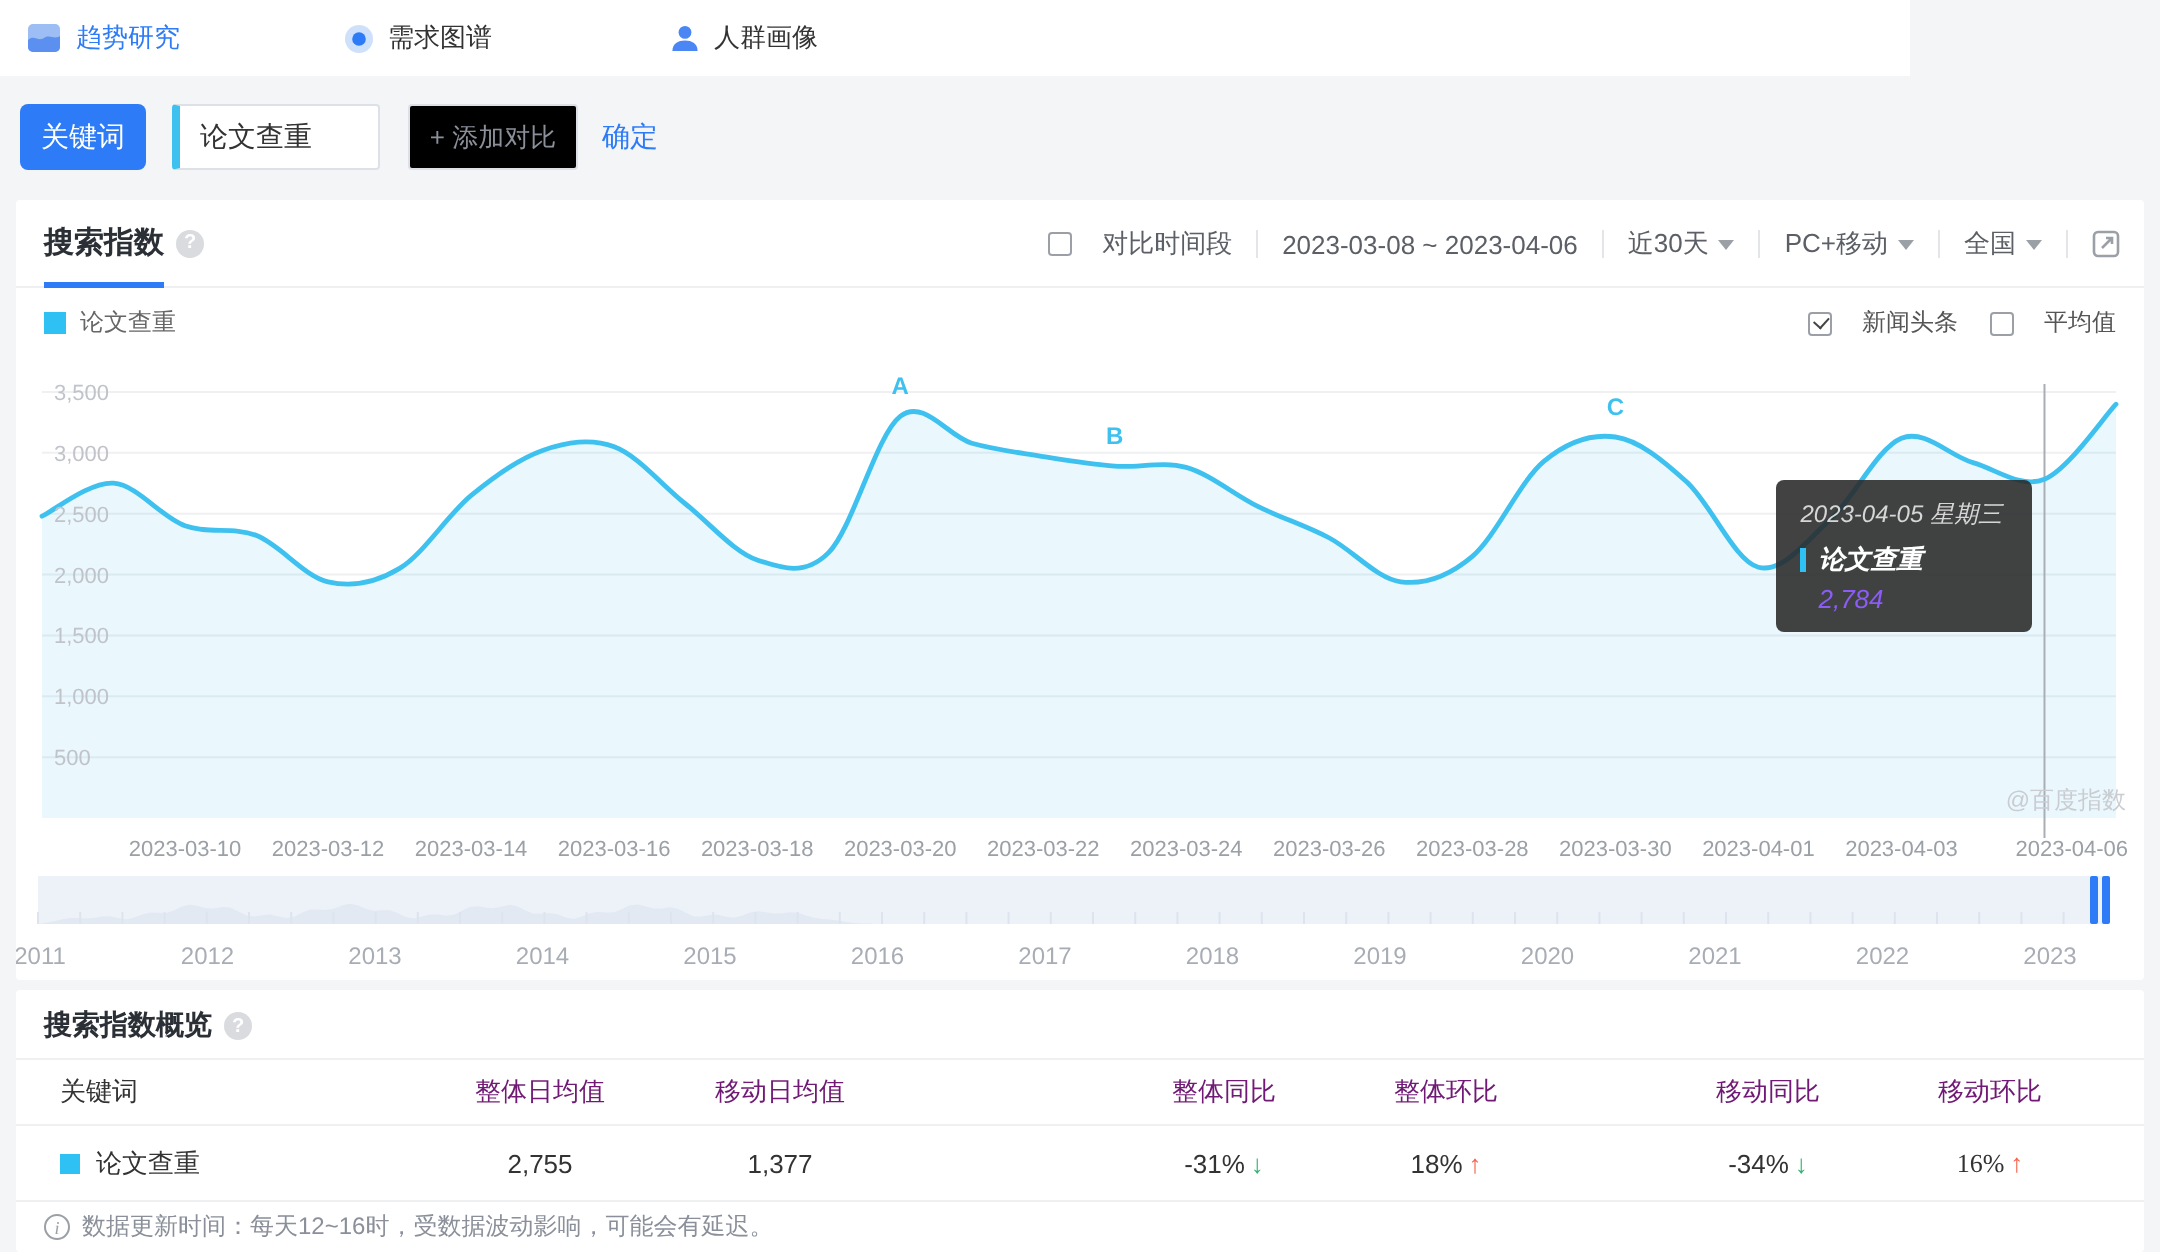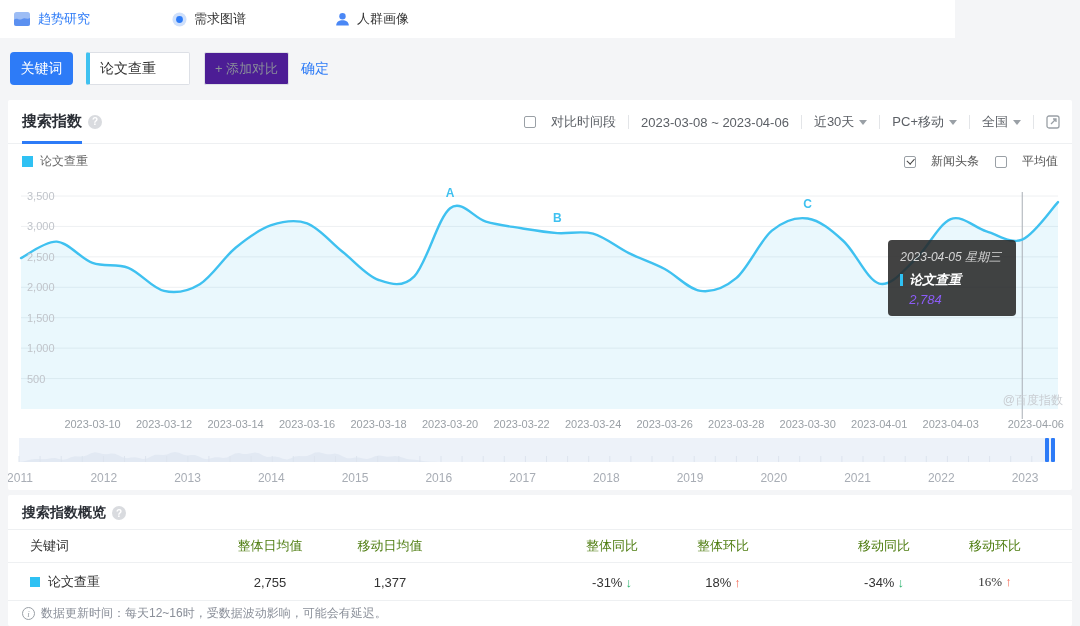--- a/index.html
+++ b/index.html
@@ -11,21 +11,21 @@
   .navbar { position:absolute; left:0; top:0; width:955px; height:38px; background:#ffffff; }
   .nav-item { position:absolute; top:0; height:38px; display:flex; align-items:center; gap:7px; font-size:13px; color:#333; cursor:pointer; }
   .nav-item.active { color:#2d7bf7; }
   .nav-item svg { display:block; }
 
   
   .filterbar { position:absolute; left:0; top:38px; width:1080px; height:62px; }
   .kw-btn { position:absolute; left:10px; top:14px; width:63px; height:33px; background:#2d7bf7; color:#fff; font-size:14px; border:none; border-radius:4px; cursor:pointer; }
   .kw-input-wrap { position:absolute; left:86px; top:14px; width:104px; height:33px; background:#fff; border:1px solid #dde0e6; border-left:4px solid #3fc1f0; border-radius:2px; display:flex; align-items:center; }
   .kw-input { border:none; outline:none; width:90px; margin-left:10px; font-size:14px; color:#333; background:transparent; font-family:inherit; }
-  .add-btn { position:absolute; left:204px; top:14px; width:85px; height:33px; background:#4c1d95; border:1px solid #dde0e6; border-radius:2px; color:#8a8f99; font-size:13px; cursor:pointer; }
+  .add-btn { position:absolute; left:204px; top:14px; width:85px; height:33px; background:#000000; border:1px solid #dde0e6; border-radius:2px; color:#8a8f99; font-size:13px; cursor:pointer; }
   .confirm-link { position:absolute; left:301px; top:22px; font-size:14px; color:#2d7bf7; cursor:pointer; }
 
   
   .card { position:absolute; background:#fff; border-radius:2px; }
   #card-trend { left:8px; top:100px; width:1064px; height:390px; }
   #card-overview { left:8px; top:495px; width:1064px; height:131px; }
 
   
   .panel-head { position:absolute; left:0; top:0; width:1064px; height:44px; border-bottom:1px solid #eef0f2; }
   .panel-tab { position:absolute; left:14px; top:12px; font-size:15px; font-weight:700; color:#2b2f36; display:flex; align-items:center; gap:6px; cursor:pointer; }
@@ -58,21 +58,21 @@
   .tt-kw { display:flex; align-items:center; gap:6px; margin-bottom:3px; }
   .tt-kw-bar { width:3px; height:12px; background:#2fc1f3; }
   .tt-kw-name { font-size:13px; font-weight:700; color:#fff; }
   .tt-val { font-size:13px; color:#8b5cf6; margin-left:9px; }
 
   
   .ov-title { position:absolute; left:14px; top:9px; font-size:14px; font-weight:700; color:#2b2f36; display:flex; align-items:center; gap:6px; }
   .ov-table-head { position:absolute; left:0; top:34px; width:1064px; height:34px; border-top:1px solid #eef0f2; border-bottom:1px solid #eef0f2; }
   .ov-table-row { position:absolute; left:0; top:68px; width:1064px; height:38px; border-bottom:1px solid #eef0f2; }
   .cell { position:absolute; top:50%; transform:translate(-50%,-50%); font-size:13px; white-space:nowrap; }
-  .cell.head { color:#4d7c0f; }
+  .cell.head { color:#701a75; }
   .cell.val { color:#333; }
   .cell.first { left:22px; transform:translate(0,-50%); display:flex; align-items:center; gap:8px; color:#333; }
   .arrow-up { color:#f5654f; font-weight:700; margin-left:3px; }
   .arrow-down { color:#2db36f; font-weight:700; margin-left:3px; }
   .ov-footer { position:absolute; left:0; bottom:0; width:1064px; height:25px; display:flex; align-items:center; gap:6px; padding-left:14px; font-size:12px; color:#8a8f99; }
   .info-dot { width:13px; height:13px; border:1px solid #9aa0a6; border-radius:50%; font-size:9px; color:#9aa0a6; display:inline-flex; align-items:center; justify-content:center; font-style:italic; font-family:"Liberation Serif",serif; }
 </style>
 </head>
 <body>
 

